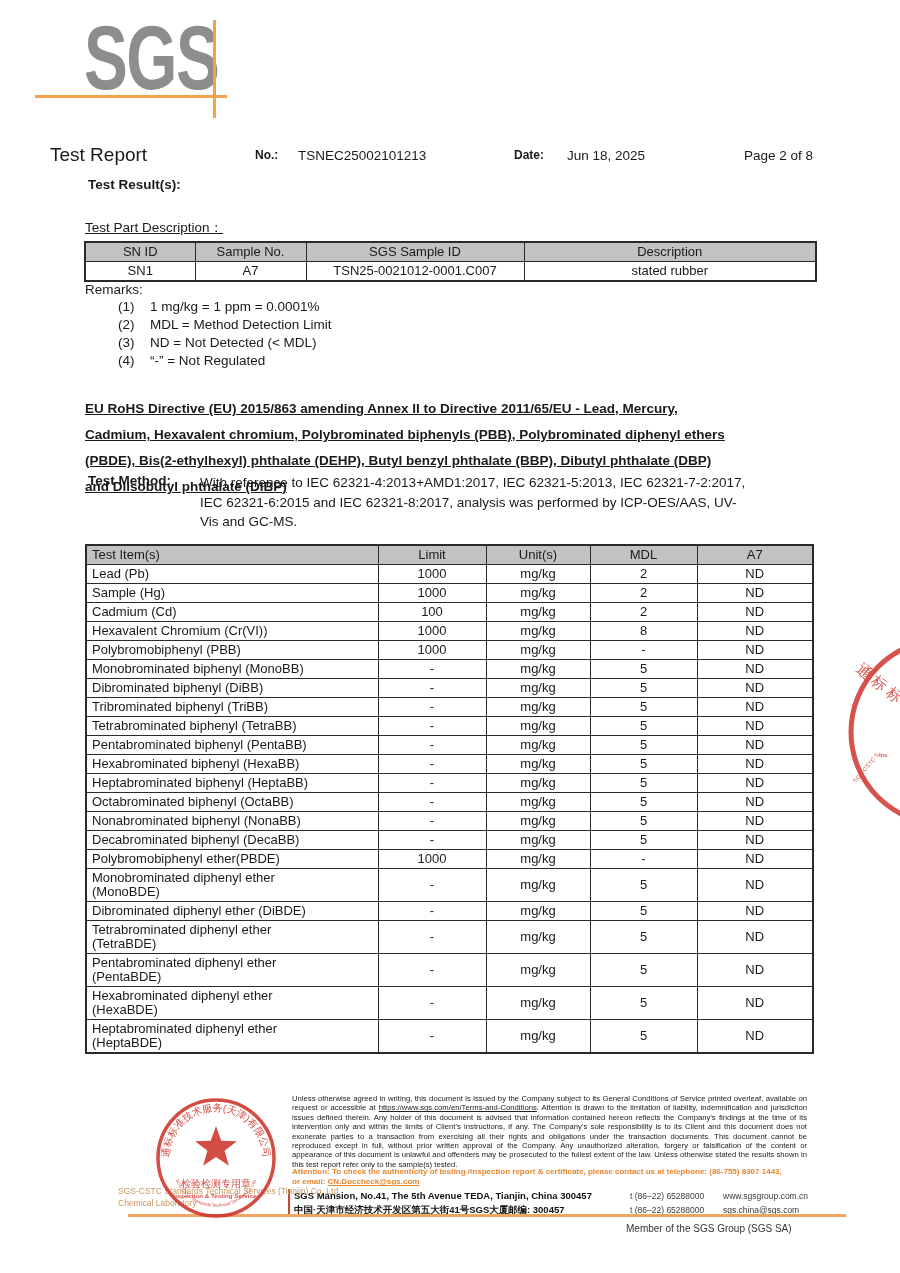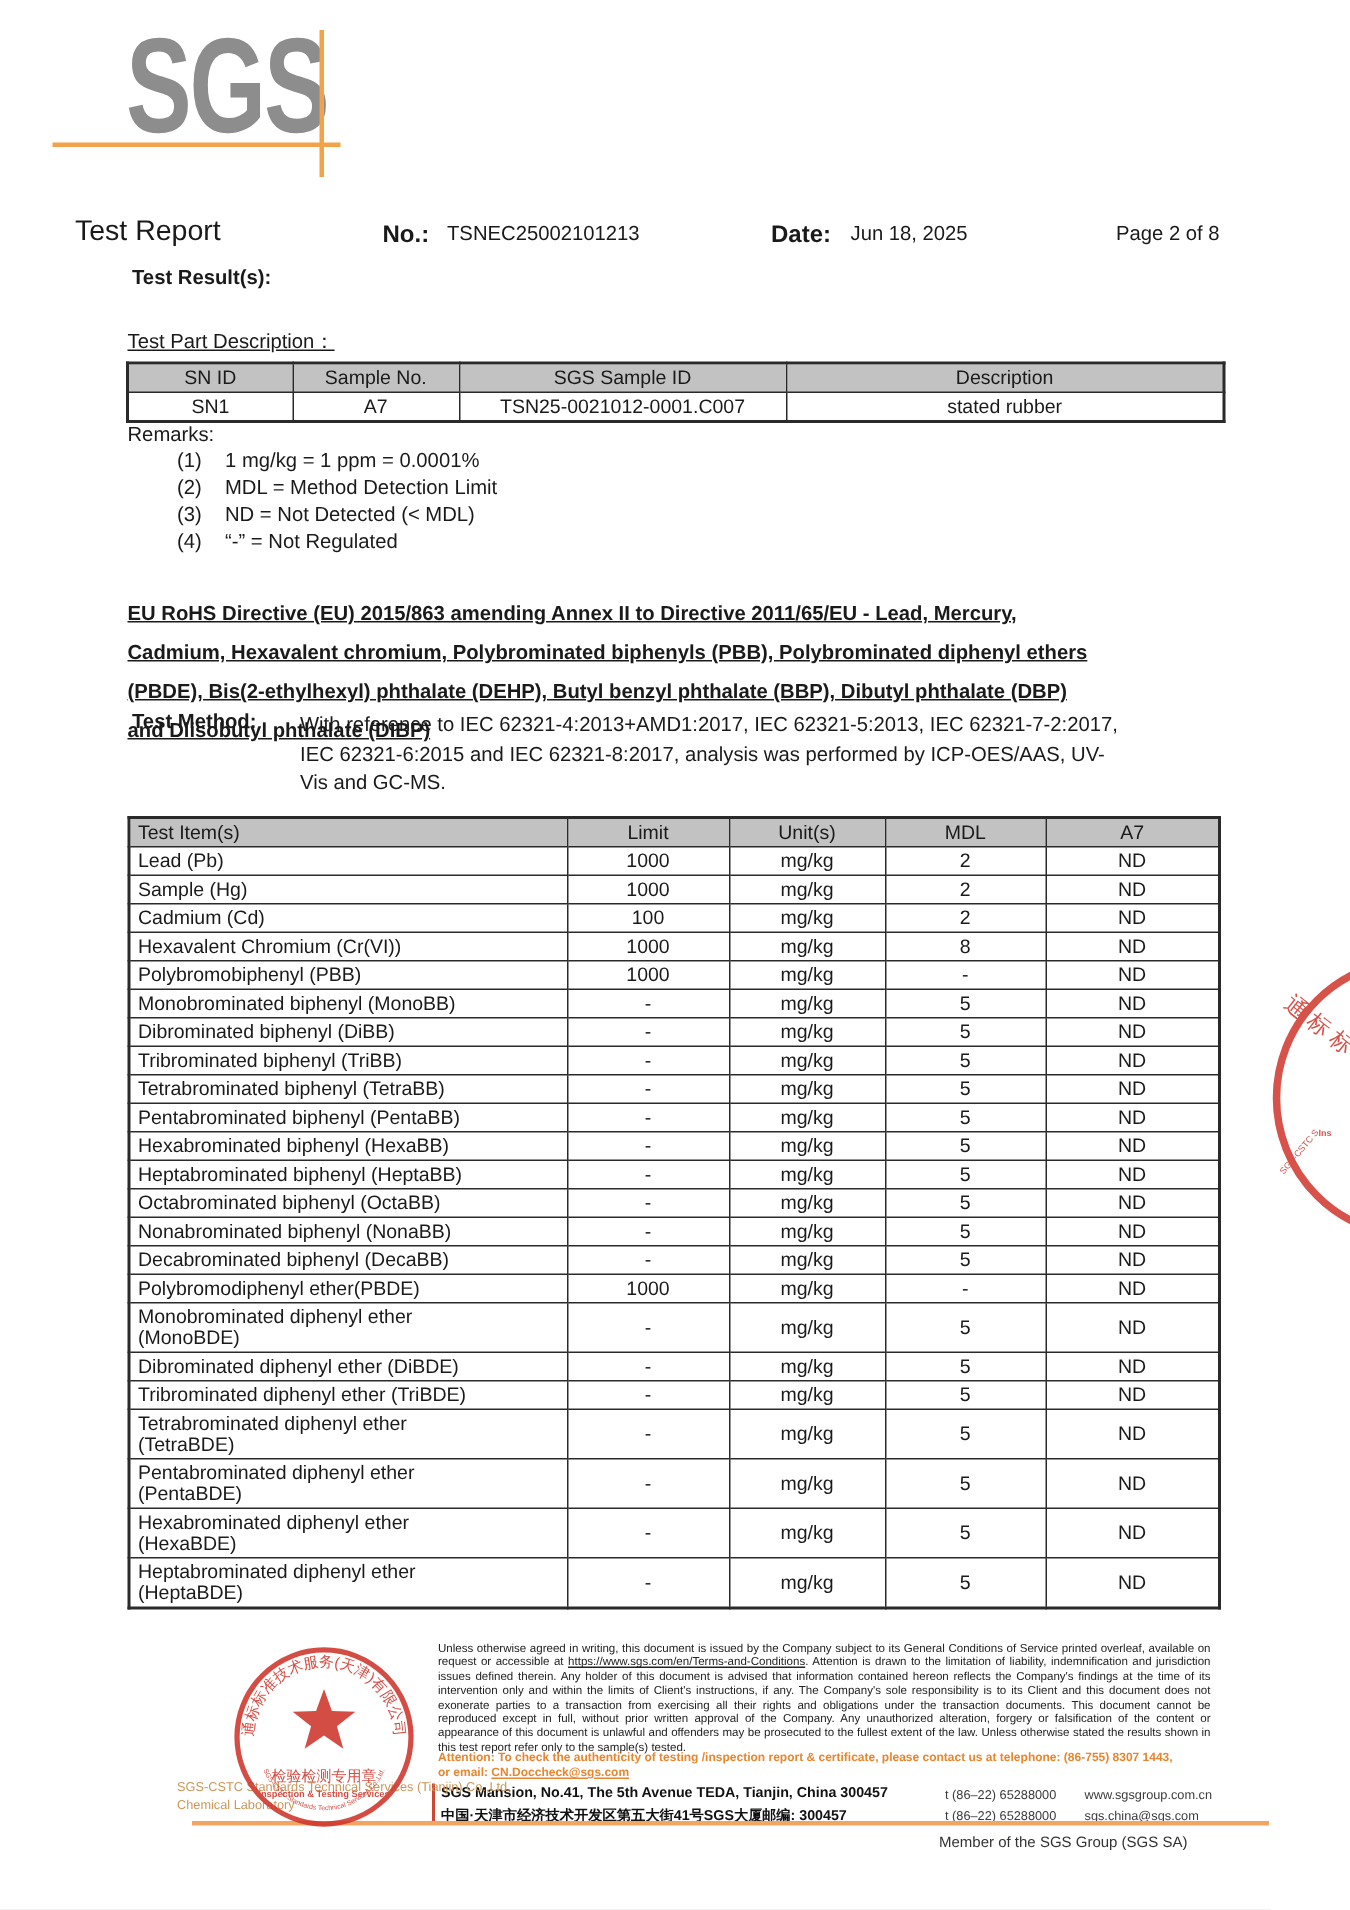--- a/index.html
+++ b/index.html
@@ -11,21 +11,21 @@
   .abs { position:absolute; }
 
   
   .logo-text { font-weight:bold; color:#8d8d8d; font-size:90px; line-height:100px;
                transform:scaleX(0.73); transform-origin:left top; letter-spacing:-2px; }
   .logo-vline { background:#f2a24b; width:3px; }
   .logo-hline { background:#f2a24b; height:3px; }
 
   
   .title { font-size:19px; font-weight:normal; }
-  .h-label { font-size:16px; font-weight:bold; }
+  .h-label { font-size:12px; font-weight:bold; }
   .h-value { font-size:13.5px; }
 
   .bold { font-weight:bold; }
   .sec-label { font-size:13.5px; }
   .underline { text-decoration:underline; }
 
   
   table.tbl { border-collapse:collapse; table-layout:fixed; }
   .tbl th, .tbl td { border:1px solid #2a2a2a; font-size:13px; line-height:14px;
                      padding:2px 5px; overflow:hidden; }
@@ -235,43 +235,36 @@
           <td>ND</td>
         </tr>
         <tr>
           <td>Decabrominated biphenyl (DecaBB)</td>
           <td>-</td>
           <td>mg/kg</td>
           <td>5</td>
           <td>ND</td>
         </tr>
         <tr>
-          <td>Polybromodiphenyl ether(PBDE)</td>
+          <td>Polybromobiphenyl ether(PBDE)</td>
           <td>1000</td>
           <td>mg/kg</td>
           <td>-</td>
           <td>ND</td>
         </tr>
         <tr>
           <td>Monobrominated diphenyl ether
 (MonoBDE)</td>
           <td>-</td>
           <td>mg/kg</td>
           <td>5</td>
           <td>ND</td>
         </tr>
         <tr>
           <td>Dibrominated diphenyl ether (DiBDE)</td>
-          <td>-</td>
-          <td>mg/kg</td>
-          <td>5</td>
-          <td>ND</td>
-        </tr>
-        <tr>
-          <td>Tribrominated diphenyl ether (TriBDE)</td>
           <td>-</td>
           <td>mg/kg</td>
           <td>5</td>
           <td>ND</td>
         </tr>
         <tr>
           <td>Tetrabrominated diphenyl ether
 (TetraBDE)</td>
           <td>-</td>
           <td>mg/kg</td>

